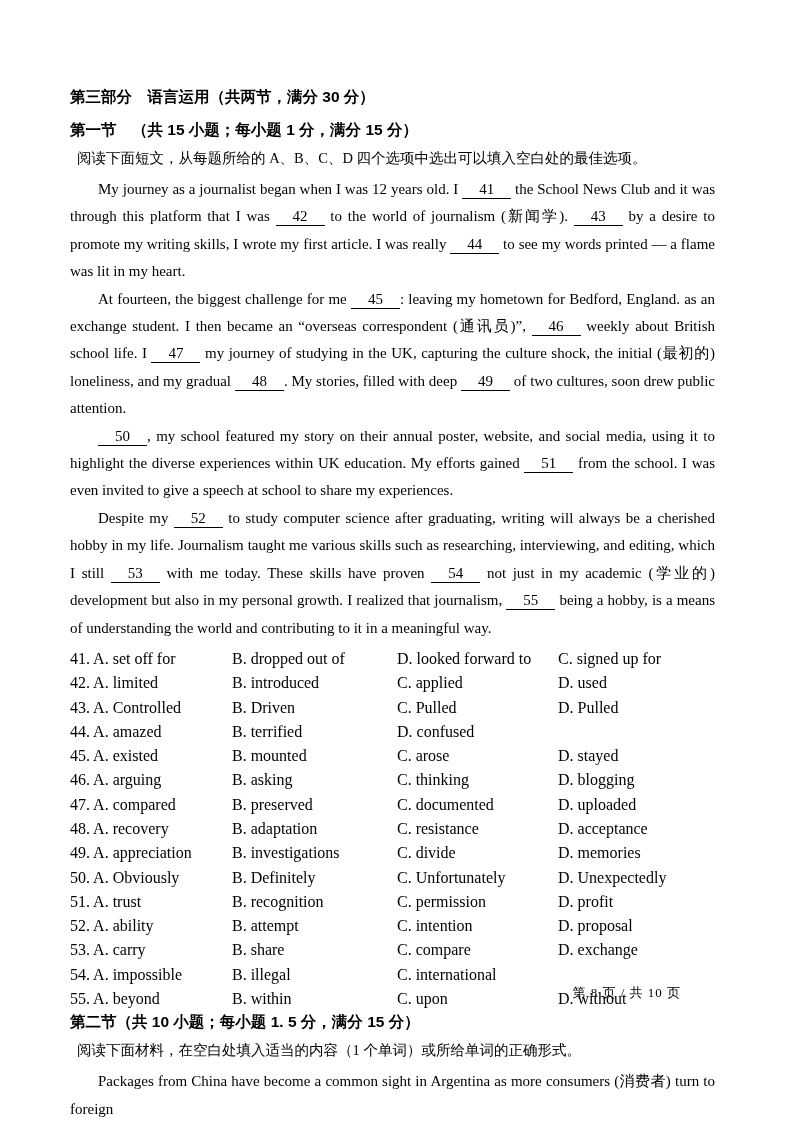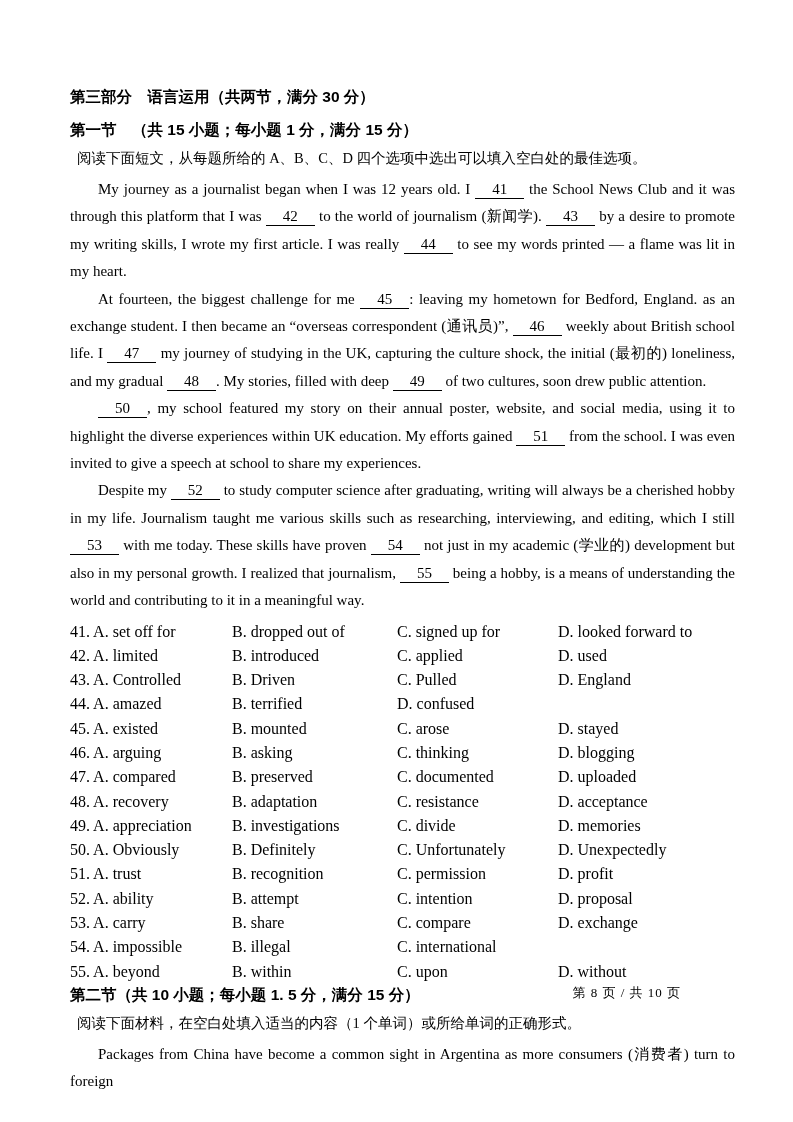--- a/index.html
+++ b/index.html
@@ -2,21 +2,21 @@
 <html><head>
 <meta charset="utf-8">
 <style>
   html, body { margin: 0; padding: 0; }
   body {
     width: 793px; height: 1122px;
     background: #ffffff; color: #000000;
     font-family: "Liberation Serif", serif;
     position: relative; overflow: hidden;
   }
-  .page { padding: 86px 58px 0 70px; }
+  .page { padding: 86px 78px 0 70px; }
   .h-bold {
     font-family: "Liberation Sans", sans-serif;
     font-weight: bold; font-size: 15.5px; line-height: 22px;
     margin: 0 0 11px 0;
   }
   h2.h-bold { margin: 0 0 7px 0; }
   .instruction {
     font-size: 14.5px; line-height: 21px; margin: 0 0 7px 7px;
   }
   .body-para {
@@ -55,34 +55,34 @@
       <p class="body-para"><span>My journey as a journalist began when I was 12 years old. I </span><span class="blank">41</span><span> the School News Club and it was through this platform that I was </span><span class="blank">42</span><span> to the world of journalism (新闻学). </span><span class="blank">43</span><span> by a desire to promote my writing skills, I wrote my first article. I was really </span><span class="blank">44</span><span> to see my words printed — a flame was lit in my heart.</span></p>
       <p class="body-para"><span>At fourteen, the biggest challenge for me </span><span class="blank">45</span><span>: leaving my hometown for Bedford, England. as an exchange student. I then became an “overseas correspondent (通讯员)”, </span><span class="blank">46</span><span> weekly about British school life. I </span><span class="blank">47</span><span> my journey of studying in the UK, capturing the culture shock, the initial (最初的) loneliness, and my gradual </span><span class="blank">48</span><span>. My stories, filled with deep </span><span class="blank">49</span><span> of two cultures, soon drew public attention.</span></p>
       <p class="body-para"><span class="blank">50</span><span>, my school featured my story on their annual poster, website, and social media, using it to highlight the diverse experiences within UK education. My efforts gained </span><span class="blank">51</span><span> from the school. I was even invited to give a speech at school to share my experiences.</span></p>
       <p class="body-para"><span>Despite my </span><span class="blank">52</span><span> to study computer science after graduating, writing will always be a cherished hobby in my life. Journalism taught me various skills such as researching, interviewing, and editing, which I still </span><span class="blank">53</span><span> with me today. These skills have proven </span><span class="blank">54</span><span> not just in my academic (学业的) development but also in my personal growth. I realized that journalism, </span><span class="blank">55</span><span> being a hobby, is a means of understanding the world and contributing to it in a meaningful way.</span></p>
     </div>
 
   <div id="options">
       <div class="opt-row">
         <span class="opt-cell">41. A. set off for</span>
         <span class="opt-cell">B. dropped out of</span>
+        <span class="opt-cell">D. looked forward to</span>
         <span class="opt-cell">C. signed up for</span>
-        <span class="opt-cell">D. looked forward to</span>
       </div>
       <div class="opt-row">
         <span class="opt-cell">42. A. limited</span>
         <span class="opt-cell">B. introduced</span>
         <span class="opt-cell">C. applied</span>
         <span class="opt-cell">D. used</span>
       </div>
       <div class="opt-row">
         <span class="opt-cell">43. A. Controlled</span>
         <span class="opt-cell">B. Driven</span>
         <span class="opt-cell">C. Pulled</span>
-        <span class="opt-cell">D. England</span>
+        <span class="opt-cell">D. Pulled</span>
       </div>
       <div class="opt-row">
         <span class="opt-cell">44. A. amazed</span>
         <span class="opt-cell">B. terrified</span>
         <span class="opt-cell">D. confused</span>
       </div>
       <div class="opt-row">
         <span class="opt-cell">45. A. existed</span>
         <span class="opt-cell">B. mounted</span>
         <span class="opt-cell">C. arose</span>

